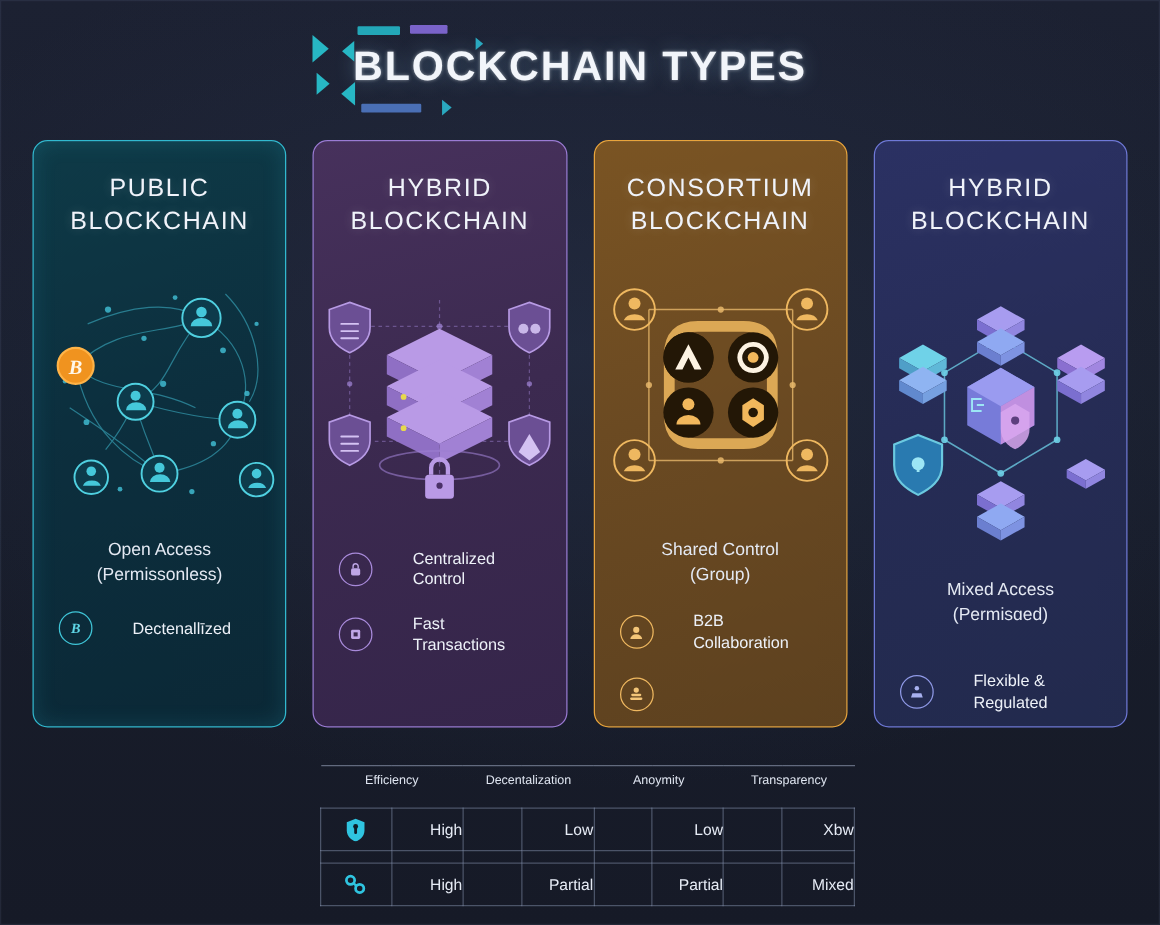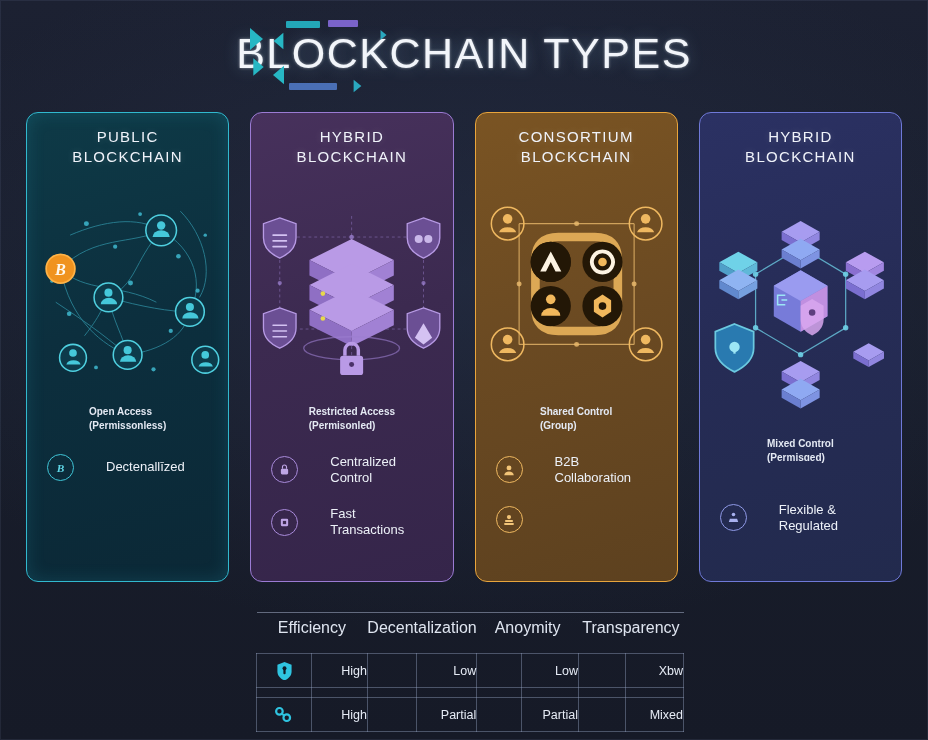--- a/index.html
+++ b/index.html
@@ -22,21 +22,21 @@
     border:1px solid rgba(120,140,175,.13);
     pointer-events:none;
   }
 
   
   .title-wrap{
     position:absolute; left:0; right:0; top:12px; height:82px;
     display:flex; align-items:center; justify-content:center;
   }
   .title{
-    font-size:43px; letter-spacing:1.5px; font-weight:400;
+    font-size:33px; letter-spacing:1.5px; font-weight:700;
     color:#f2f5fa;
     text-shadow:0 0 16px rgba(140,200,235,.32), 0 0 3px rgba(255,255,255,.5);
     white-space:nowrap;
   }
   .deco{ position:absolute; }
   .tri{ width:0; height:0; }
   .tri.l{ border-top:11px solid transparent; border-bottom:11px solid transparent; border-right:13px solid #27b7c4; }
   .tri.r{ border-top:9px solid transparent; border-bottom:9px solid transparent; border-left:11px solid #2aa8bf; }
   .bar{ height:7px; border-radius:1px; }
 
@@ -44,34 +44,34 @@
   .cards{
     position:absolute; top:112px; left:26px; right:26px;
     display:flex; gap:21px;
   }
   .card{
     flex:1 1 0; height:470px; border-radius:12px;
     position:relative; overflow:hidden;
     display:flex; flex-direction:column; align-items:center;
   }
   .card .ctitle{
-    margin-top:14px; text-align:center; line-height:1.32;
-    font-size:15px; letter-spacing:1.3px; color:#f0f3fa;
+    margin-top:25px; text-align:center; line-height:1.32;
+    font-size:20px; letter-spacing:1.3px; color:#f0f3fa;
     text-shadow:0 0 9px rgba(255,255,255,.18);
     position:relative; z-index:3;
   }
   .art{
     position:relative; z-index:2;
     width:100%; height:222px; margin-top:6px;
   }
   .art svg{ width:100%; height:100%; display:block; }
   .subtitle{
     position:relative; z-index:3;
-    text-align:left; font-size:10px; line-height:1.45;
-    color:#e4e9f3; margin-top:10px;font-weight:bold;
+    text-align:center; font-size:14px; line-height:1.45;
+    color:#e4e9f3; margin-top:10px;
   }
   .features{
     position:relative; z-index:3;
     margin-top:20px; width:100%; padding:0 20px;
     display:flex; flex-direction:column; gap:20px;
   }
   .feat{ display:flex; align-items:center; gap:12px; }
   .fic{
     width:27px; height:27px; flex:0 0 27px; border-radius:50%;
     display:flex; align-items:center; justify-content:center;
@@ -102,21 +102,21 @@
     gap:16px;
   }
   .c-hybrid .fic{ border:1.6px solid #8f99e6; color:#a8b1ef; }
 
   
   .table-wrap{
     position:absolute; left:256px; top:612px; width:428px;
   }
   table{ border-collapse:collapse; width:100%; }
   thead th{
-    font-size:16px; font-weight:400; color:#dfe5f0;
+    font-size:10px; font-weight:400; color:#dfe5f0;
     padding:6px 0 16px; text-align:center;
     border-top:1px solid rgba(190,205,230,.45);
   }
   tbody td{
     border:1px solid rgba(150,165,195,.42);
     height:34px; text-align:right; font-size:12.5px; color:#e6ebf5;
   }
   tbody td.iconcell{ width:58px; }
   tbody td.val{ width:58px; }
   tbody td.gap{ width:48px; }
@@ -281,24 +281,20 @@
             <path d="M180 152 l9 15 -9 7 -9-7z"></path>
           </g>
 
           <g transform="translate(105,190)">
             <rect x="-12" y="-4" width="24" height="20" rx="3" fill="#b99ae6"></rect>
             <path d="M-7 -4 v-6 a7 7 0 0 1 14 0 v6" fill="none" stroke="#b99ae6" stroke-width="3.6"></path>
             <circle cx="0" cy="5" r="2.6" fill="#4a3168"></circle>
           </g>
         </svg>
       </div>
-      <div class="subtitle">
-        <div>Restricted Access</div>
-        <div>(Permisonled)</div>
-      </div>
       <div class="features">
         <div class="feat">
           <div class="fic">
             <svg width="13" height="13" viewBox="0 0 16 16" fill="#bfa6e6">
               <rect x="3.5" y="7" width="9" height="7" rx="1.6"></rect>
               <path d="M5.5 7V5a2.5 2.5 0 0 1 5 0v2" fill="none" stroke="#bfa6e6" stroke-width="1.4"></path>
             </svg>
           </div>
           <div class="flabel">Centralized Control</div>
         </div>
@@ -465,21 +461,21 @@
           </g>
 
           <g transform="translate(36,158)">
             <path d="M0 -22 l20 8 v17 c0 13-10 20-20 25 -10-5-20-12-20-25 v-17 z" fill="#2a7fb5" stroke="#6fd2e8" stroke-width="1.8" opacity=".95"></path>
             <circle cx="0" cy="2" r="5.4" fill="#9ce6f5"></circle>
             <path d="M0 2 v7" stroke="#9ce6f5" stroke-width="2.4"></path>
           </g>
         </svg>
       </div>
       <div class="subtitle">
-        <div>Mixed Control</div>
+        <div>Mixed Access</div>
         <div>(Permisɑed)</div>
       </div>
       <div class="features">
         <div class="feat">
           <div class="fic">
             <svg width="13" height="13" viewBox="0 0 16 16" fill="#a8b1ef">
               <circle cx="8" cy="4.4" r="2.2"></circle>
                 <path d="M3.6 9.4 h8.8 l1.4 4.2 H2.2 z"></path>
             </svg>
           </div>

